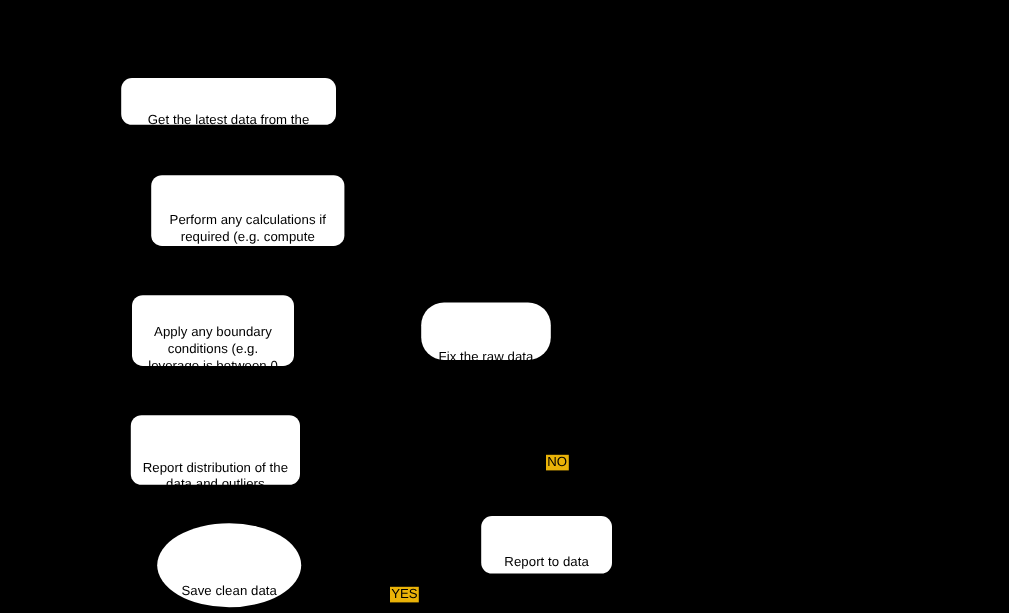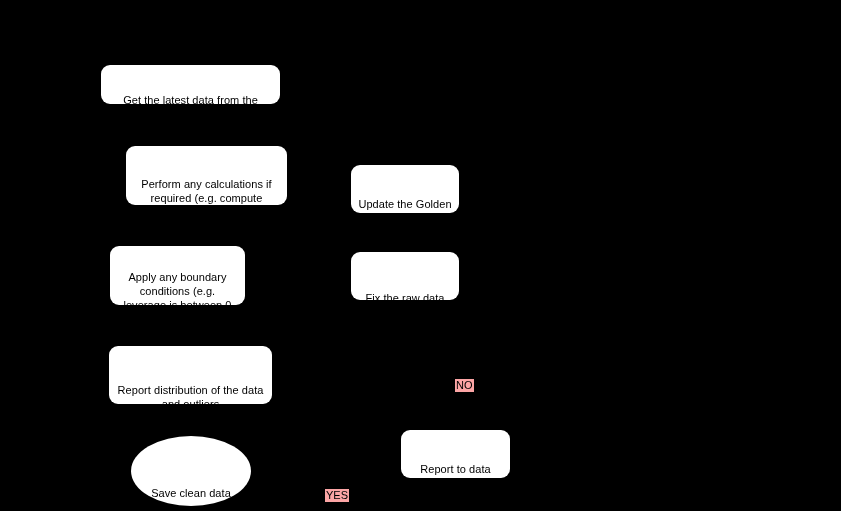--- a/index.html
+++ b/index.html
@@ -30,21 +30,21 @@
     letter-spacing: 0.05px;
   }
   .node.rounded {
     border-radius: 9px;
   }
   .node.ellipse {
     border-radius: 50%;
   }
   .edge-label {
     position: absolute;
-    background: #fca5a5;
+    background: #eab308;
     color: #000000;
     font-size: 11px;
     line-height: 13px;
     padding: 0px 1px;
     white-space: nowrap;
   }
   .node-text {
     display: block;
     width: 100%;
     margin-top: 44px;
@@ -60,33 +60,30 @@
   </div>
 
   <div class="node rounded" style="left:126px; top:146px; width:161px; height:59px;">
     <span class="node-text">Perform any calculations if required (e.g. compute revenue growth)</span>
   </div>
 
   <div class="node rounded" style="left:110px; top:246px; width:135px; height:59px;">
     <span class="node-text">Apply any boundary conditions (e.g. leverage is between 0 and 100%)</span>
   </div>
 
-  <div class="node rounded" style="left:109px; top:346px; width:163px; height:58px;">
+  <div class="node rounded" style="left:109px; top:346px; width:141px; height:58px;">
     <span class="node-text">Report distribution of the data and outliers</span>
   </div>
 
   <div class="node ellipse" style="left:131px; top:436px; width:120px; height:70px;">
     <span class="node-text">Save clean data</span>
   </div>
 
-  <div class="node rounded" style="left:351px; top:165px; width:108px; height:48px;">
-    <span class="node-text">Update the Golden Source</span>
-  </div>
 
-  <div class="node rounded" style="left:351px; top:252px; width:108px; height:48px;">
+  <div class="node rounded" style="left:351px; top:252px; width:108px; height:48px;border-radius:19px;">
     <span class="node-text">Fix the raw data</span>
   </div>
 
   <div class="node rounded" style="left:401px; top:430px; width:109px; height:48px;">
     <span class="node-text">Report to data team</span>
   </div>
 
   <div class="edge-label" style="left:455px; top:379px;">NO</div>
 
   <div class="edge-label" style="left:325px; top:489px;text-align:center;">YES</div>

